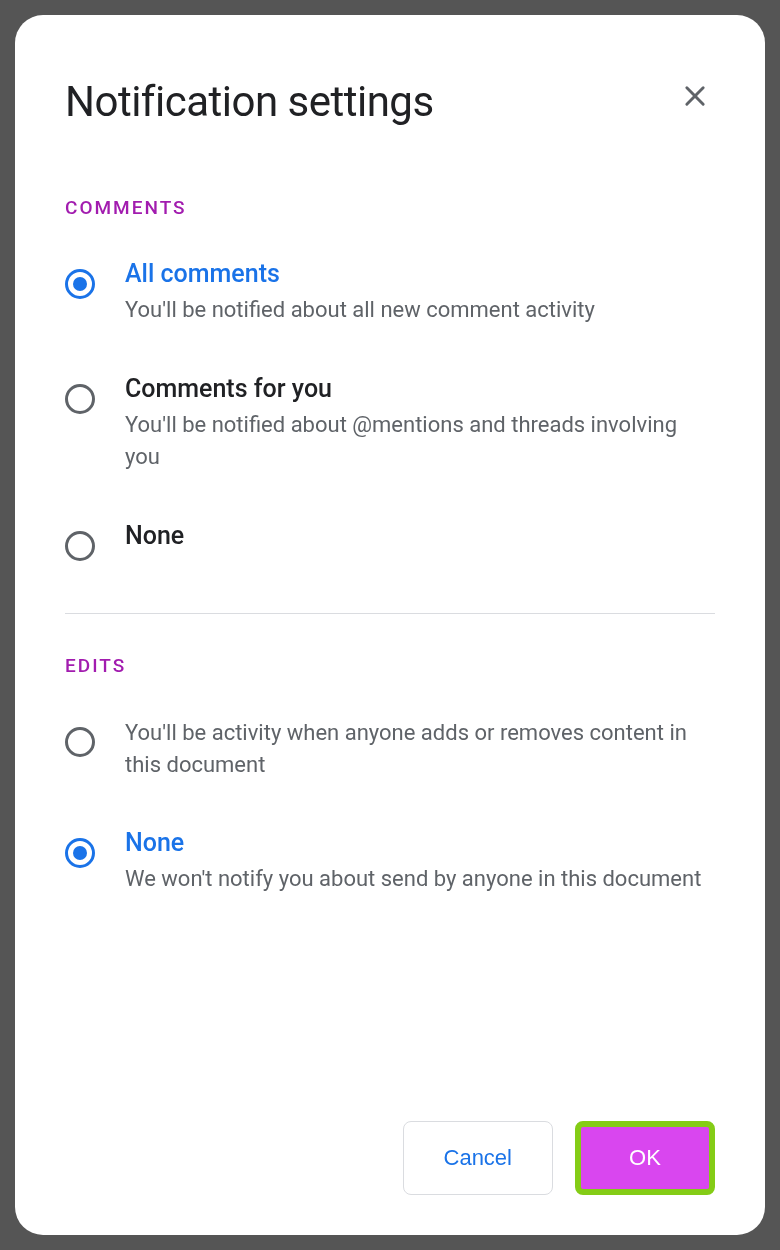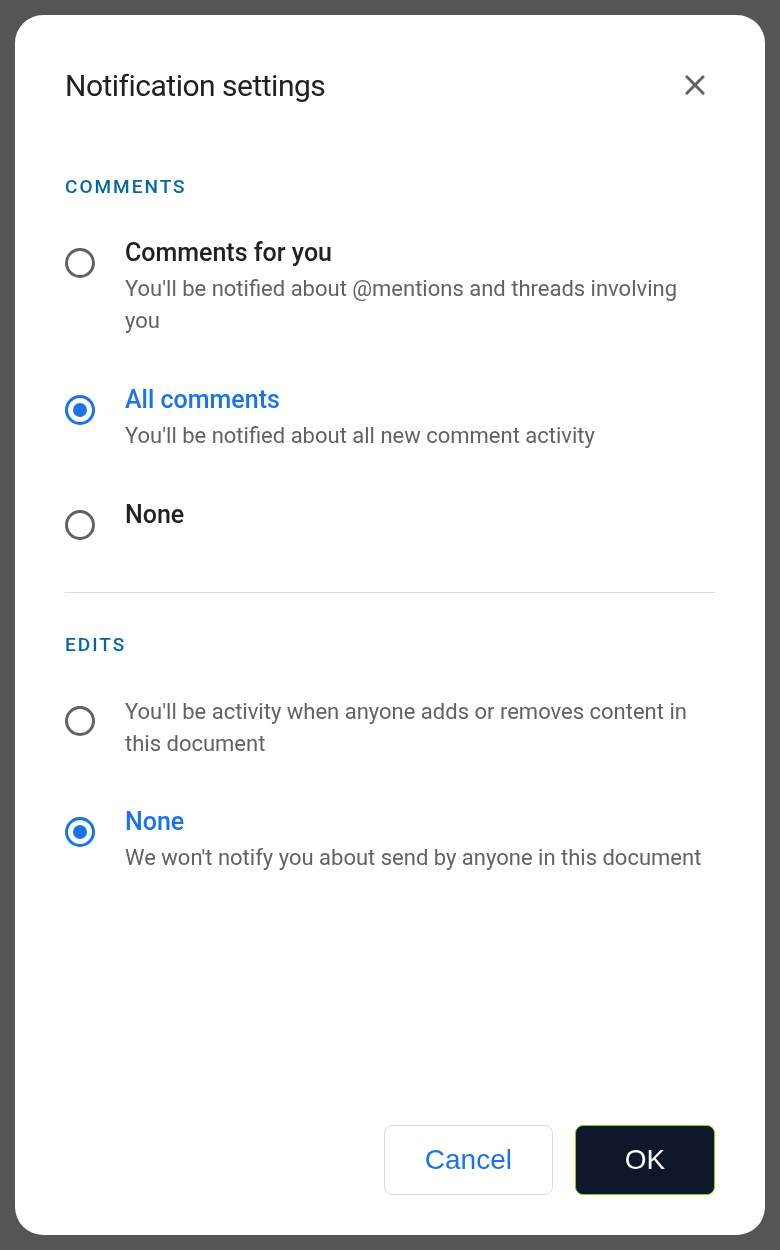--- a/index.html
+++ b/index.html
@@ -26,44 +26,45 @@
       flex-direction: column;
       position: relative;
     }
     .dialog-header {
       display: flex;
       align-items: center;
       justify-content: space-between;
       margin-bottom: 70px;
     }
     .dialog-title {
-      font-size: 30px;
+      font-size: 42px;
       font-weight: 400;
       color: #202124;
       letter-spacing: -0.5px;
+      margin-top: 12px;
     }
     .close-btn {
       background: none;
       border: none;
       cursor: pointer;
       color: #5f6368;
       width: 40px;
       height: 40px;
       display: flex;
       align-items: center;
       justify-content: center;
     }
     .close-btn svg {
       width: 28px;
       height: 28px;
     }
     .section-label {
       font-size: 19px;
       font-weight: 500;
-      color: #0369a1;
+      color: #a21caf;
       letter-spacing: 2px;
       margin-bottom: 40px;
     }
     .radio-option {
       display: flex;
       align-items: flex-start;
       gap: 30px;
       margin-bottom: 48px;
       cursor: pointer;
     }
@@ -111,68 +112,68 @@
       margin: 4px 0 40px 0;
     }
     .dialog-footer {
       margin-top: auto;
       display: flex;
       justify-content: flex-end;
       gap: 22px;
       padding-top: 30px;
     }
     .btn {
-      font-size: 28px;
+      font-size: 22px;
       font-weight: 500;
       padding: 18px 40px;
       border-radius: 8px;
       cursor: pointer;
       min-width: 140px;
       text-align: center;
     }
     .btn-cancel {
       background: #fff;
       border: 1px solid #dadce0;
       color: #1a73e8;
     }
     .btn-ok {
-      background: #0f172a;
-      border: 1px solid #84cc16;
+      background: #d946ef;
+      border: 6px solid #84cc16;
       color: #fff;
     }
   </style>
 </head>
 <body>
 
 <div class="dialog">
   <div class="dialog-header">
     <h1 class="dialog-title">Notification settings</h1>
     <button class="close-btn">
       <svg viewBox="0 0 24 24" fill="none" stroke="currentColor" stroke-width="2.5" stroke-linecap="round">
         <line x1="5" y1="5" x2="19" y2="19"></line>
         <line x1="19" y1="5" x2="5" y2="19"></line>
       </svg>
     </button>
   </div>
 
   <div class="section-label">COMMENTS</div>
 
   <div class="radio-option">
+    <div class="radio-circle selected"></div>
+    <div class="radio-content">
+      <div class="radio-title selected">All comments</div>
+      <div class="radio-desc">You'll be notified about all new comment activity</div>
+    </div>
+  </div>
+
+  <div class="radio-option">
     <div class="radio-circle"></div>
     <div class="radio-content">
       <div class="radio-title">Comments for you</div>
       <div class="radio-desc">You'll be notified about @mentions and threads involving you</div>
-    </div>
-  </div>
-
-  <div class="radio-option">
-    <div class="radio-circle selected"></div>
-    <div class="radio-content">
-      <div class="radio-title selected">All comments</div>
-      <div class="radio-desc">You'll be notified about all new comment activity</div>
     </div>
   </div>
 
   <div class="radio-option">
     <div class="radio-circle"></div>
     <div class="radio-content">
       <div class="radio-title">None</div>
     </div>
   </div>
 

